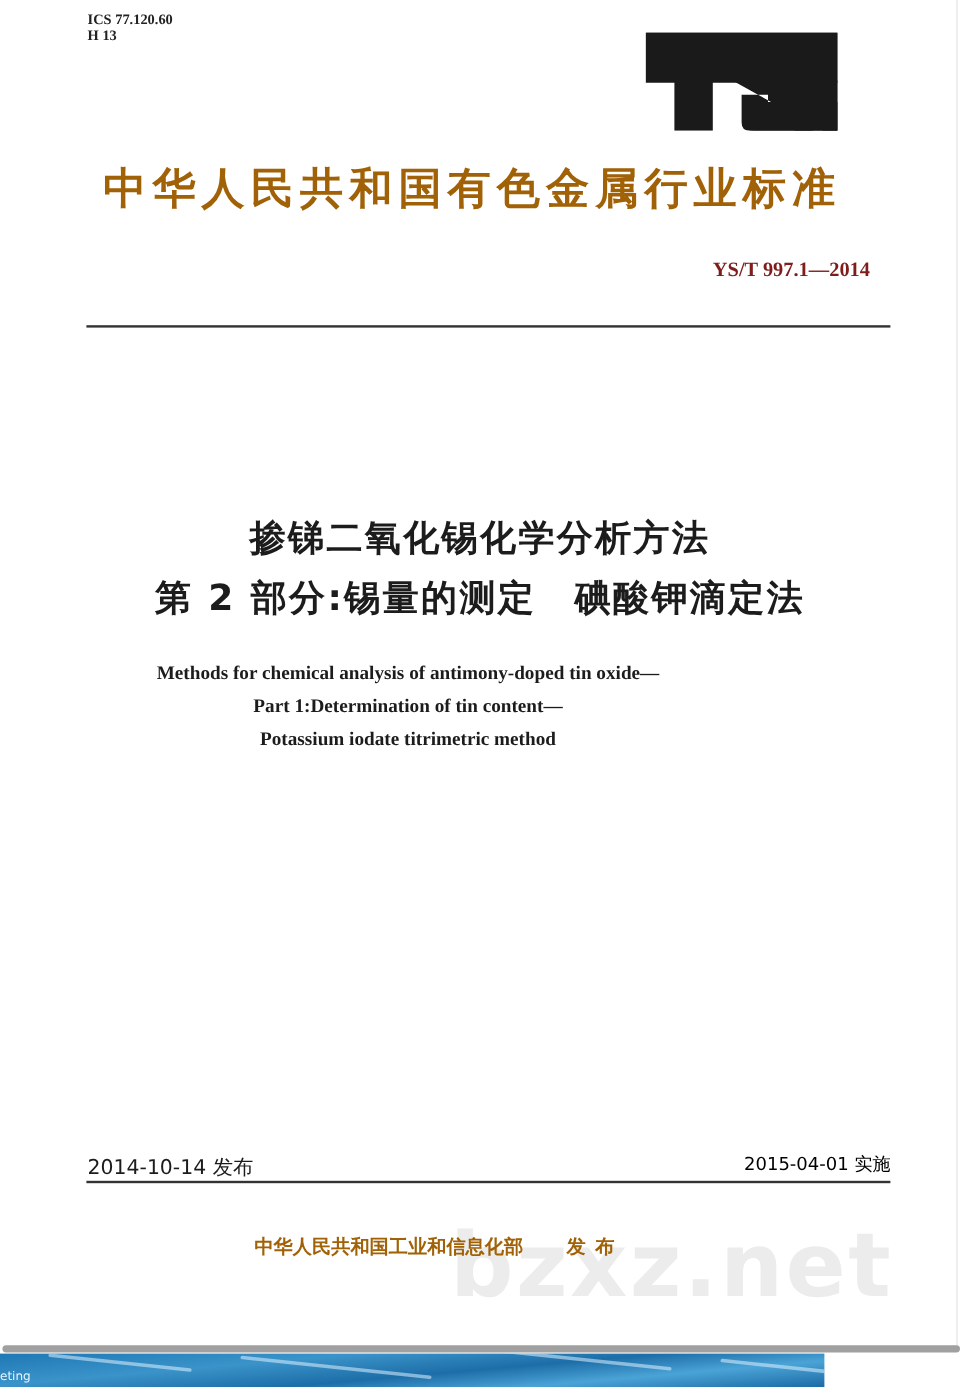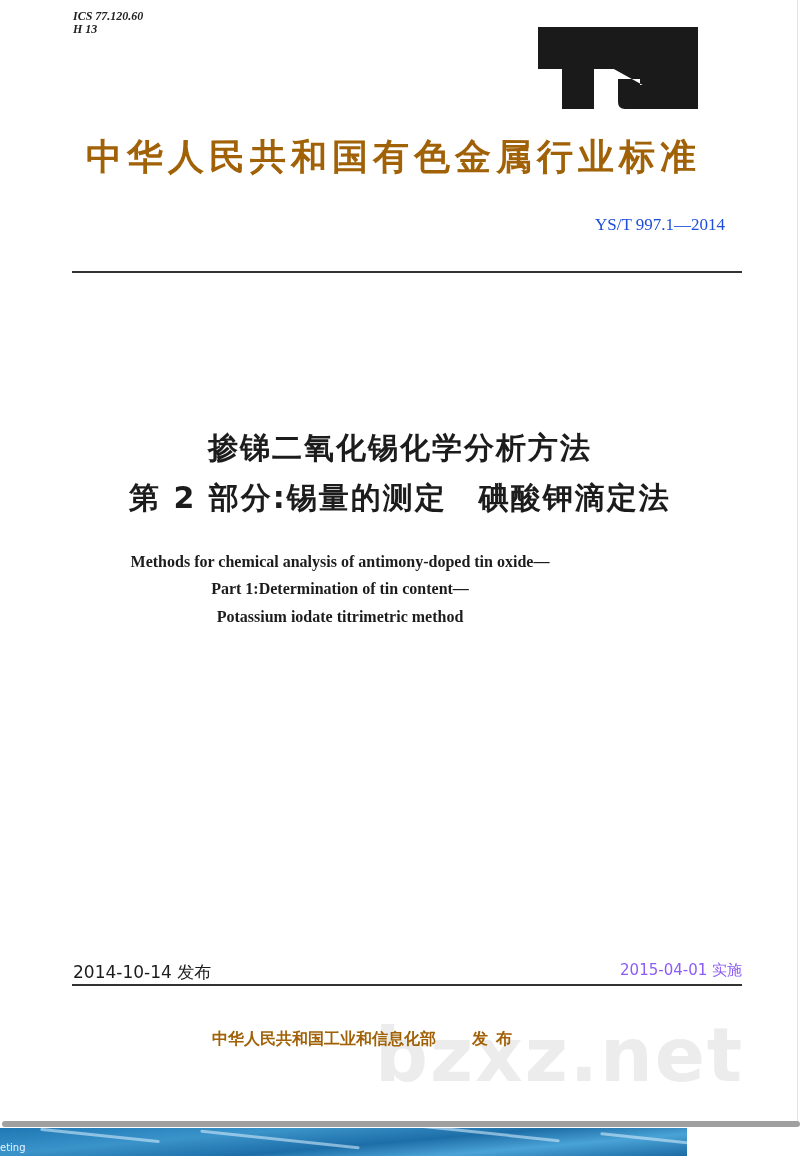--- a/index.html
+++ b/index.html
@@ -2,37 +2,37 @@
 <html><head>
 <meta charset="utf-8">
 <style>
   html, body { margin: 0; padding: 0; }
   body {
     width: 800px; height: 1156px; position: relative; overflow: hidden;
     background: #ffffff; color: #1a1a1a;
     font-family: "DejaVu Sans", sans-serif;
   }
   .page { position: absolute; left: 0; top: 0; width: 800px; height: 1122px; background: #fff; }
-  .ics { position: absolute; left: 73px; top: 10px; font-family: "Liberation Serif", serif; font-weight: bold; font-size: 12px; line-height: 13px; color: #222; font-style: italic; }
+  .ics { position: absolute; left: 73px; top: 10px; font-family: "Liberation Serif", serif; font-weight: bold; font-size: 12px; line-height: 13px; color: #222; }
   .ics span { display: block; }
   .logo { position: absolute; left: 538px; top: 27px; width: 160px; height: 82px; }
   .std-title { position: absolute; left: 86px; top: 133px; width: 660px; font-family: "DejaVu Sans", sans-serif; font-size: 36px; letter-spacing: 5px; font-weight: bold; color: #a16207; white-space: nowrap; }
-  .std-number { position: absolute; right: 75px; top: 215px; font-family: "Liberation Serif", serif; font-size: 17px; color: #1d4ed8; }
+  .std-number { position: absolute; right: 75px; top: 215px; font-family: "Liberation Serif", serif; font-size: 17px; color: #7f1d1d; font-weight: bold; }
   .rule { position: absolute; left: 72px; width: 670px; height: 2px; background: #333; }
   .rule.top { top: 271px; }
   .rule.bottom { top: 984px; }
   .cn-title { position: absolute; left: 0; width: 800px; text-align: center; font-size: 30px; font-weight: bold; color: #1c1c1c; letter-spacing: 2px; }
   .cn-title.l1 { top: 428px; }
   .cn-title.l2 { top: 478px; }
   .en-title { position: absolute; left: 0; width: 680px; text-align: center; font-family: "Liberation Serif", serif; font-weight: bold; font-size: 16px; color: #1c1c1c; }
   .en-title.l1 { top: 553px; }
   .en-title.l2 { top: 580px; }
   .en-title.l3 { top: 608px; }
   .date-left { position: absolute; left: 73px; top: 961px; font-size: 17px; color: #1c1c1c; }
-  .date-right { position: absolute; right: 58px; top: 961px; font-size: 15px; color: #8b5cf6; }
+  .date-right { position: absolute; right: 58px; top: 961px; font-size: 15px; color: #000000; }
   .publisher { position: absolute; left: 212px; top: 1029px; font-size: 16px; font-weight: bold; color: #a16207; white-space: nowrap; }
   .publisher .pub-action { margin-left: 36px; letter-spacing: 8px; }
   .watermark { position: absolute; left: 375px; top: 1012px; font-family: "DejaVu Sans", sans-serif; font-weight: bold; font-size: 74px; color: rgba(200,200,200,0.35); letter-spacing: 2px; pointer-events: none; }
   .right-edge { position: absolute; left: 797px; top: 0; width: 1px; height: 1122px; background: #e3e3e3; }
   .scrollbar { position: absolute; left: 2px; top: 1121px; width: 798px; height: 6px; background: #a0a0a0; border-radius: 3px; }
   .taskbar { position: absolute; left: 0; top: 1128px; width: 687px; height: 28px;
     background: linear-gradient(175deg, #1f78b4 0%, #3a93c9 30%, #1d6ea8 55%, #4aa3d6 75%, #1b6aa4 100%); overflow: hidden; }
   .taskbar .wave { position: absolute; height: 3px; background: rgba(220,240,255,0.55); border-radius: 2px; transform: rotate(6deg); }
   .taskbar-text { position: absolute; left: 0; top: 14px; font-size: 10px; color: #e8f4ff; }
 </style>

